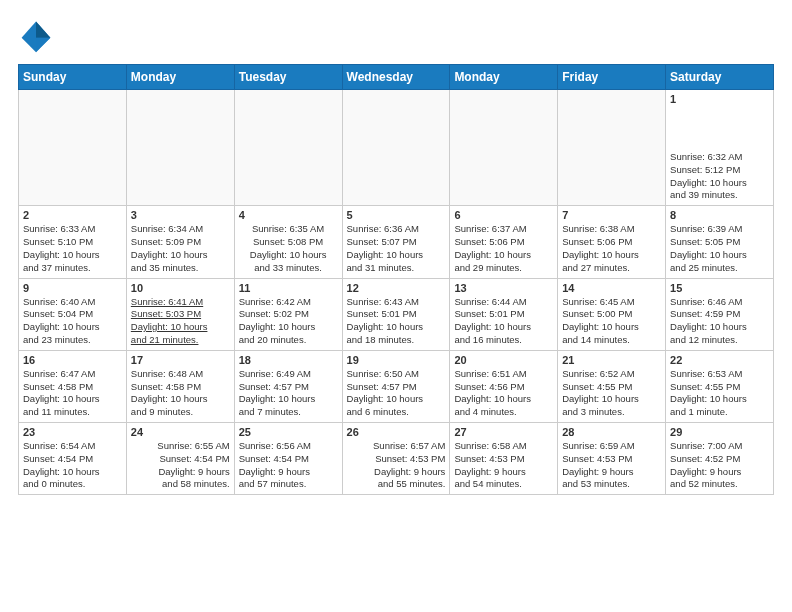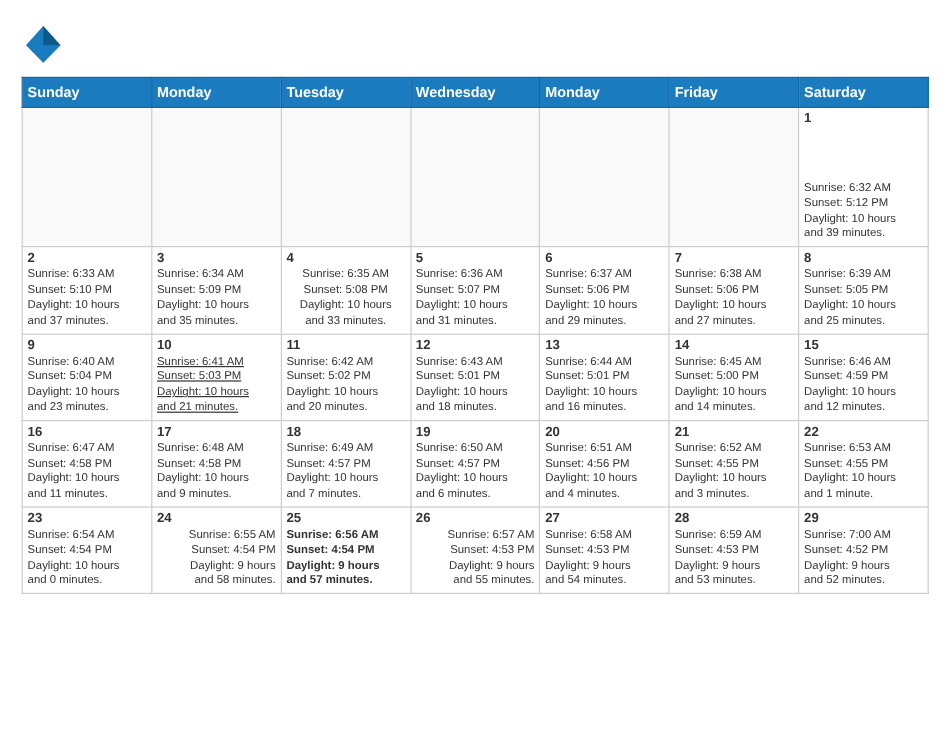--- a/index.html
+++ b/index.html
@@ -306,21 +306,21 @@
           </td>
           <td>
             <span class="day-number">24</span>
             <div class="day-info" style="white-space: pre-line; text-align: right;">Sunrise: 6:55 AM
 Sunset: 4:54 PM
 Daylight: 9 hours
 and 58 minutes.</div>
           </td>
           <td>
             <span class="day-number">25</span>
-            <div class="day-info" style="white-space: pre-line; font-weight: bold;">Sunrise: 6:56 AM
+            <div class="day-info" style="white-space: pre-line;">Sunrise: 6:56 AM
 Sunset: 4:54 PM
 Daylight: 9 hours
 and 57 minutes.</div>
           </td>
           <td>
             <span class="day-number">26</span>
             <div class="day-info" style="white-space: pre-line; text-align: right;">Sunrise: 6:57 AM
 Sunset: 4:53 PM
 Daylight: 9 hours
 and 55 minutes.</div>

